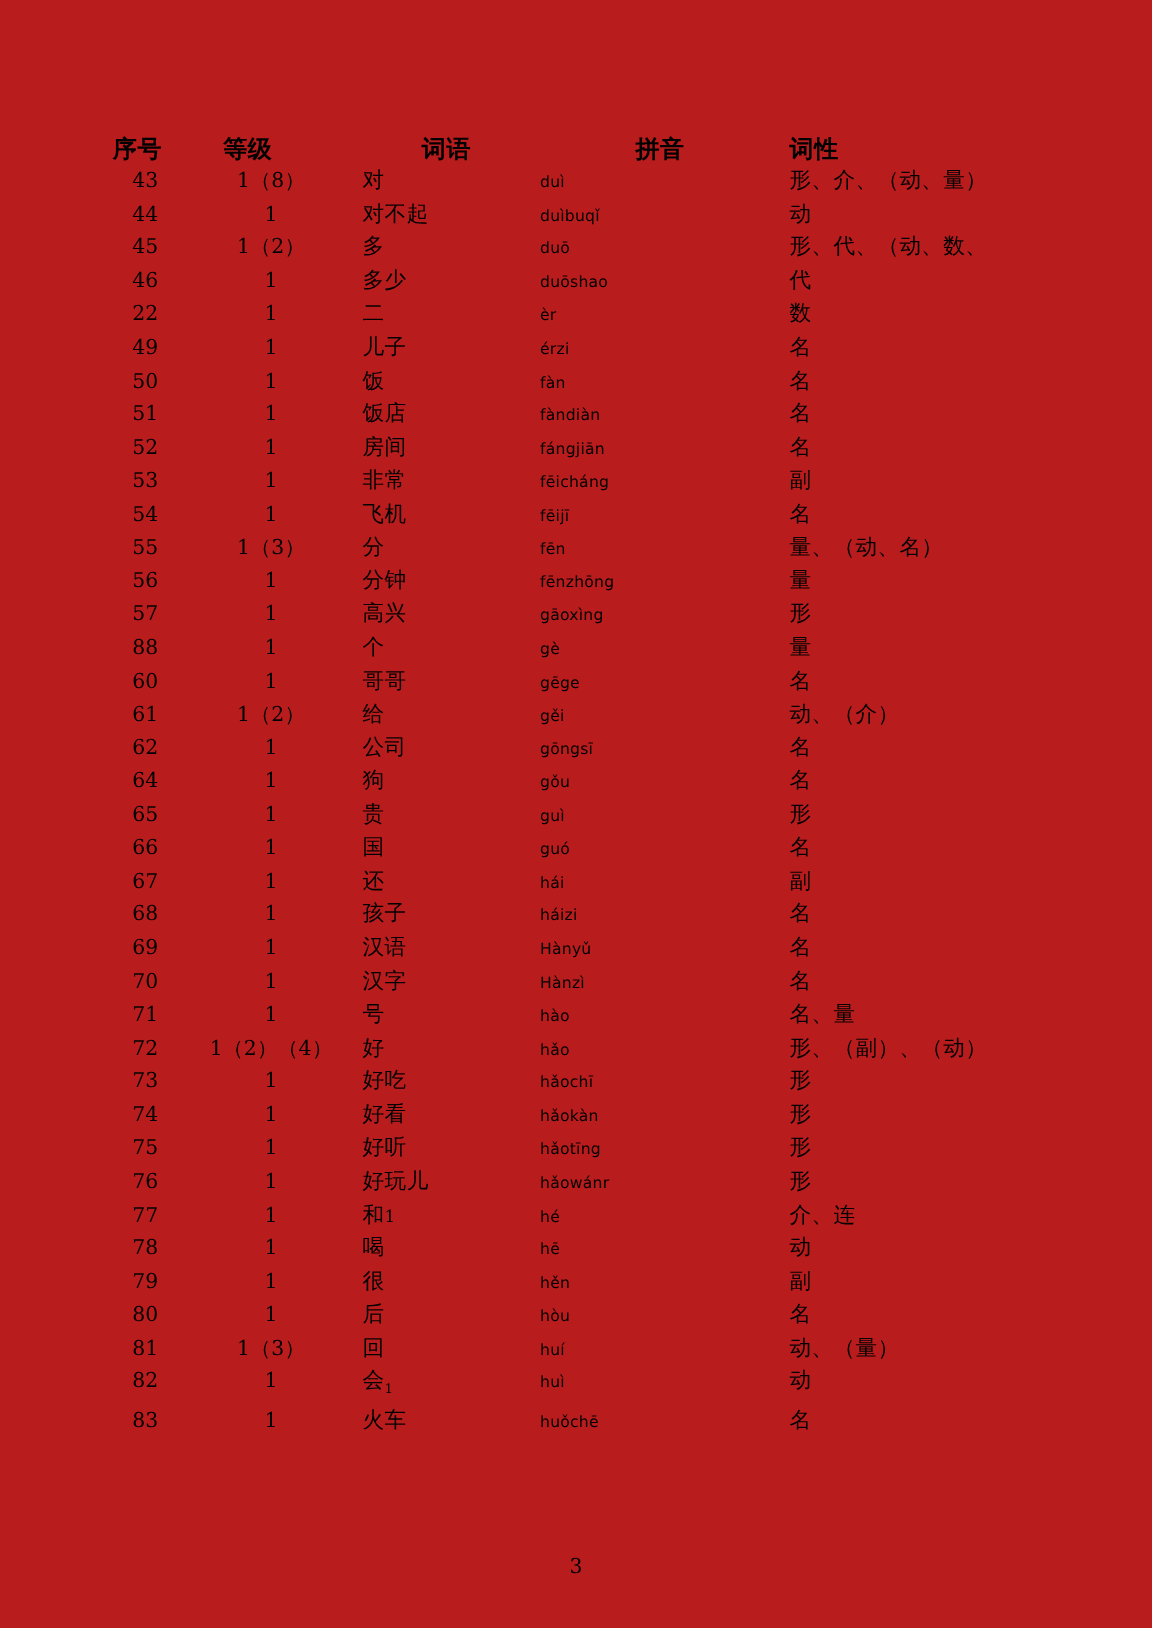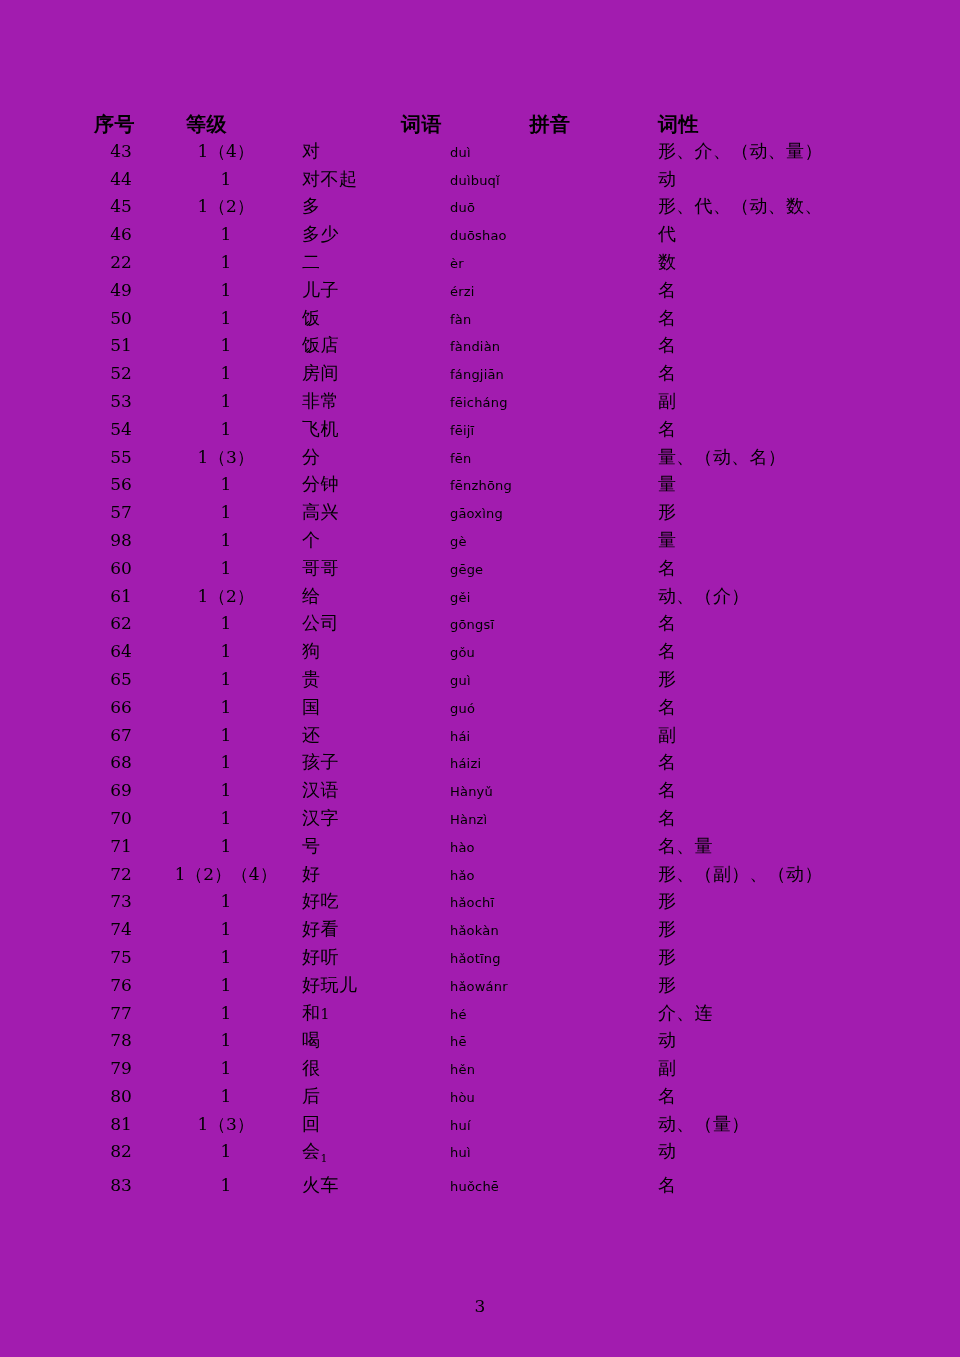--- a/index.html
+++ b/index.html
@@ -16,21 +16,21 @@
     color: #000000;
     overflow: hidden;
   }
 
   .page {
     position: absolute;
     left: 0;
     top: 0;
     width: 960px;
     height: 1357px;
-    background: #a21caf;
+    background: #b91c1c;
   }
 
   .vocab-table {
     position: absolute;
     left: 92px;
     top: 112px;
     width: 820px;
     border-collapse: collapse;
     table-layout: fixed;
   }
@@ -55,21 +55,21 @@
   thead th {
     font-weight: bold;
     font-size: 20px;
     line-height: 30px;
     height: 34px;
     font-family: "DejaVu Sans", "Liberation Sans", sans-serif;
     letter-spacing: 0.5px;
   }
   th.h-id     { text-align: left;  padding-left: 2px; }
   th.h-level  { text-align: left;  padding-left: 22px; }
-  th.h-word   { text-align: right;  padding-left: 8px; margin-left: 32px; }
+  th.h-word   { text-align: center;  padding-left: 8px; margin-left: 32px; }
   th.h-pinyin { text-align: center;  padding-left: 8px; }
   th.h-pos    { text-align: left;  padding-left: 8px; }
 
   
   td.cell-id {
     text-align: center;
     font-size: 17px;
     font-family: "DejaVu Serif", serif;
     padding-right: 14px;
   }
@@ -141,21 +141,21 @@
         <th class="h-id">序号</th>
         <th class="h-level">等级</th>
         <th class="h-word">词语</th>
         <th class="h-pinyin">拼音</th>
         <th class="h-pos">词性</th>
       </tr>
     </thead>
     <tbody id="vocab-body">
         <tr>
           <td class="cell-id">43</td>
-          <td class="cell-level">1（4）</td>
+          <td class="cell-level">1（8）</td>
           <td class="cell-word">对</td>
           <td class="cell-pinyin">duì</td>
           <td class="cell-pos">形、介、（动、量）</td>
         </tr>
         <tr>
           <td class="cell-id">44</td>
           <td class="cell-level">1</td>
           <td class="cell-word">对不起</td>
           <td class="cell-pinyin">duìbuqǐ</td>
           <td class="cell-pos">动</td>
@@ -238,21 +238,21 @@
           <td class="cell-pos">量</td>
         </tr>
         <tr>
           <td class="cell-id">57</td>
           <td class="cell-level">1</td>
           <td class="cell-word">高兴</td>
           <td class="cell-pinyin">gāoxìng</td>
           <td class="cell-pos">形</td>
         </tr>
         <tr>
-          <td class="cell-id">98</td>
+          <td class="cell-id">88</td>
           <td class="cell-level">1</td>
           <td class="cell-word">个</td>
           <td class="cell-pinyin">gè</td>
           <td class="cell-pos">量</td>
         </tr>
         <tr>
           <td class="cell-id">60</td>
           <td class="cell-level">1</td>
           <td class="cell-word">哥哥</td>
           <td class="cell-pinyin">gēge</td>

